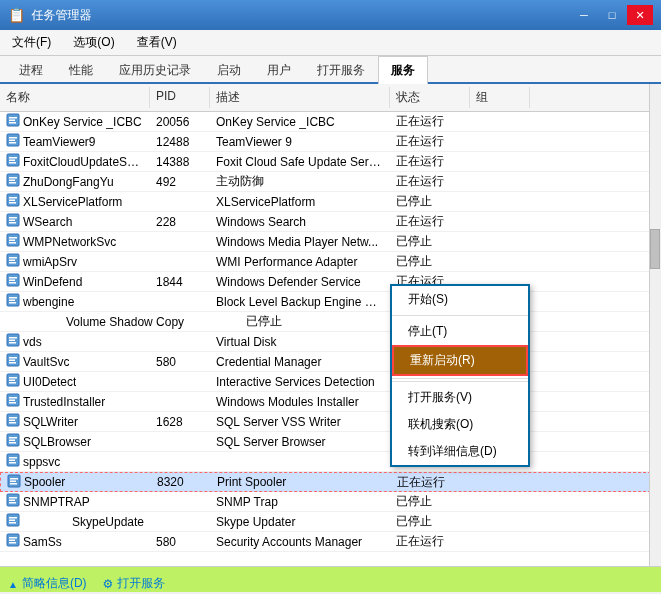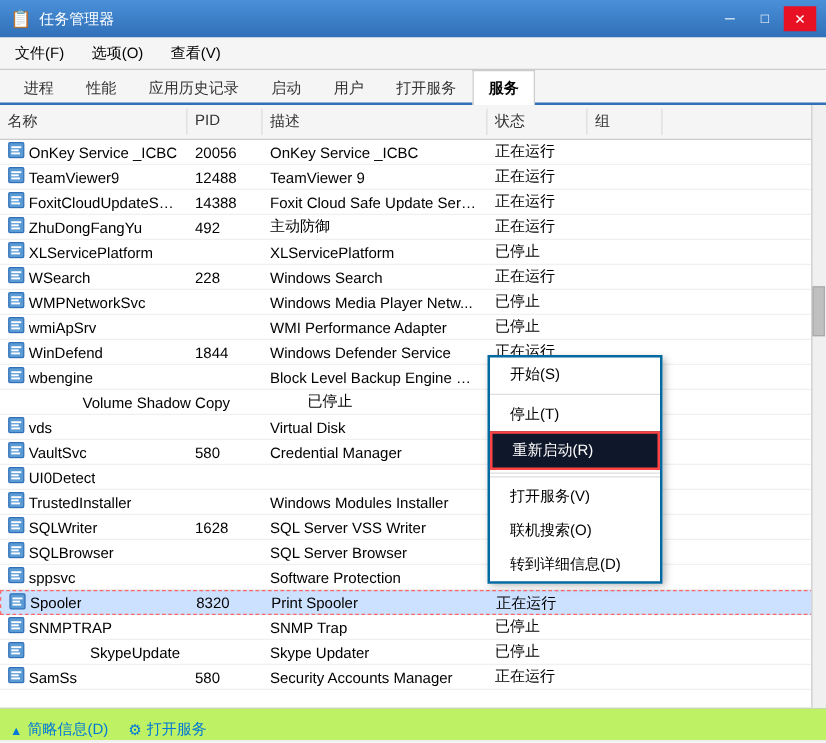--- a/index.html
+++ b/index.html
@@ -117,21 +117,21 @@
       box-shadow: 2px 2px 6px rgba(0,0,0,0.3);
       z-index: 100;
       width: 140px;
     }
     .ctx-item {
       padding: 5px 16px;
       cursor: pointer;
       color: #000;
     }
     .ctx-item.highlighted {
-      background: #0f172a;
+      background: #a16207;
       color: white;
       border: 2px solid #ff4444;
     }
     .ctx-separator { border-top: 1px solid #ddd; margin: 2px 0; }
 
     .status-bar {
       height: 26px;
       background: #bef264;
       border-top: 1px solid #ccc;
       display: flex;
@@ -379,20 +379,21 @@
     <div class="td name-cell" style="width:150px;">
       <span style="margin-right:3px;flex-shrink:0;"><svg width="14" height="14" viewBox="0 0 14 14">
               <rect x="1" y="1" width="12" height="12" rx="1" fill="#5b9bd5" stroke="#3070b8" stroke-width="1"></rect>
               <rect x="3" y="4" width="8" height="1.5" fill="white"></rect>
               <rect x="3" y="6.5" width="6" height="1.5" fill="white"></rect>
               <rect x="3" y="9" width="7" height="1.5" fill="white"></rect>
             </svg></span>
       <span style="overflow:hidden;text-overflow:ellipsis;white-space:nowrap;">UI0Detect</span>
     </div>
     <div class="td" style="width:60px;"></div>
+    <div class="td" style="width:180px;overflow:hidden;text-overflow:ellipsis;white-space:nowrap;">Interactive Services Detection</div>
     <div class="td" style="width:80px;"></div>
     <div class="td" style="width:60px;"></div>
   </div>
       <div class="table-row">
     <div class="td name-cell" style="width:150px;">
       <span style="margin-right:3px;flex-shrink:0;"><svg width="14" height="14" viewBox="0 0 14 14">
               <rect x="1" y="1" width="12" height="12" rx="1" fill="#5b9bd5" stroke="#3070b8" stroke-width="1"></rect>
               <rect x="3" y="4" width="8" height="1.5" fill="white"></rect>
               <rect x="3" y="6.5" width="6" height="1.5" fill="white"></rect>
               <rect x="3" y="9" width="7" height="1.5" fill="white"></rect>
@@ -438,21 +439,20 @@
     <div class="td name-cell" style="width:150px;">
       <span style="margin-right:3px;flex-shrink:0;"><svg width="14" height="14" viewBox="0 0 14 14">
               <rect x="1" y="1" width="12" height="12" rx="1" fill="#5b9bd5" stroke="#3070b8" stroke-width="1"></rect>
               <rect x="3" y="4" width="8" height="1.5" fill="white"></rect>
               <rect x="3" y="6.5" width="6" height="1.5" fill="white"></rect>
               <rect x="3" y="9" width="7" height="1.5" fill="white"></rect>
             </svg></span>
       <span style="overflow:hidden;text-overflow:ellipsis;white-space:nowrap;">sppsvc</span>
     </div>
     <div class="td" style="width:60px;"></div>
-    <div class="td" style="width:180px;overflow:hidden;text-overflow:ellipsis;white-space:nowrap;">Software Protection</div>
     <div class="td" style="width:80px;"></div>
     <div class="td" style="width:60px;"></div>
   </div>
       <div class="table-row highlighted">
     <div class="td name-cell" style="width:150px;">
       <span style="margin-right:3px;flex-shrink:0;"><svg width="14" height="14" viewBox="0 0 14 14">
               <rect x="1" y="1" width="12" height="12" rx="1" fill="#5b9bd5" stroke="#3070b8" stroke-width="1"></rect>
               <rect x="3" y="4" width="8" height="1.5" fill="white"></rect>
               <rect x="3" y="6.5" width="6" height="1.5" fill="white"></rect>
               <rect x="3" y="9" width="7" height="1.5" fill="white"></rect>

